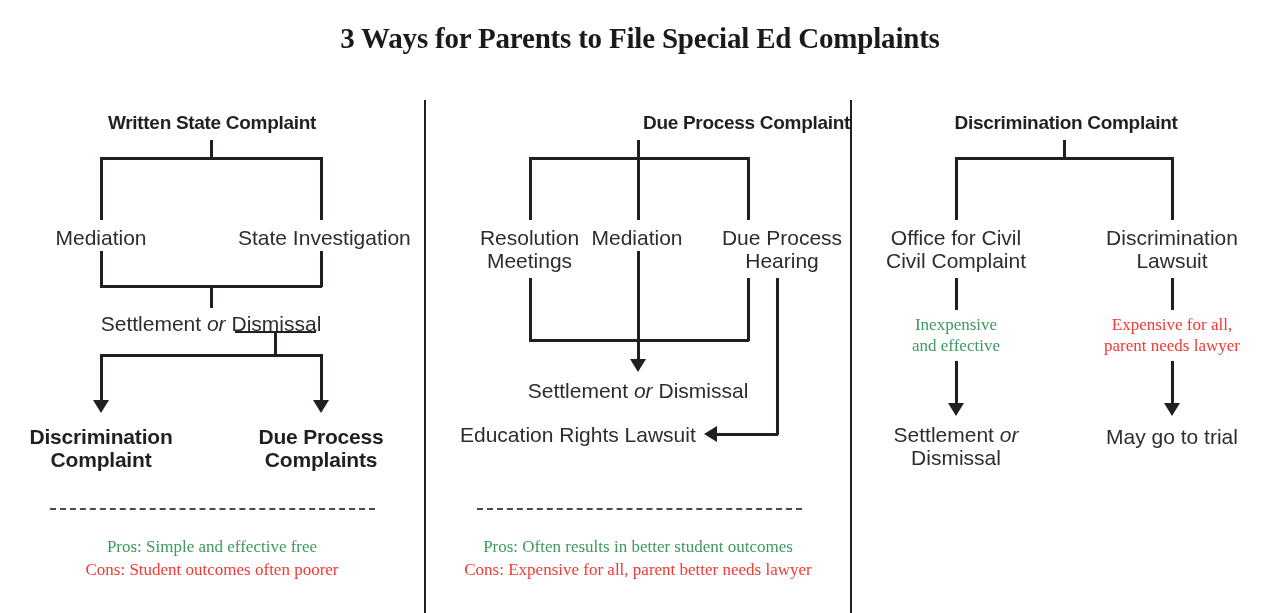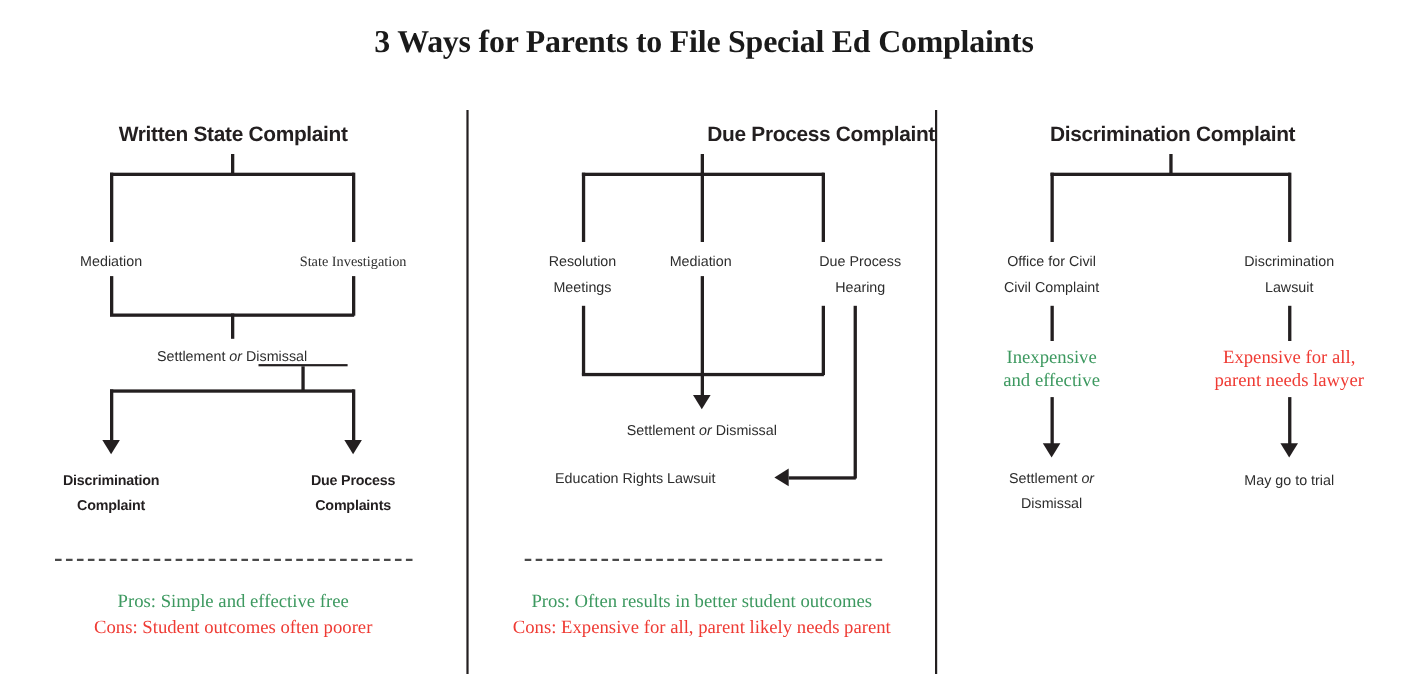--- a/index.html
+++ b/index.html
@@ -41,21 +41,21 @@
     position: absolute;
     width: 2px;
     background: #231f20;
   }
 
   
   .node {
     position: absolute;
     text-align: center;
     font-family: "Liberation Sans", sans-serif;
-    font-size: 13px;
+    font-size: 21px;
     line-height: 23px;
     color: #2d2d2d;
     white-space: nowrap;
   }
   .node.bold {
     font-weight: bold;
     color: #231f20;
     letter-spacing: -0.2px;
   }
   .node.head {
@@ -140,21 +140,21 @@
 
   <div class="vline" style="left:210px; top:140px; height:19px;"></div>
 
   <div class="hline" style="left:100px; top:157px; width:222px;"></div>
 
   <div class="vline" style="left:100px; top:157px; height:63px;"></div>
 
   <div class="vline" style="left:320px; top:157px; height:63px;"></div>
 
   <div class="node" style="left:40px; top:226px; width:122px;">Mediation</div>
-  <div class="node" style="left:238px; top:226px; width:166px;font-family:Liberation Serif, serif;">State Investigation</div>
+  <div class="node" style="left:238px; top:226px; width:166px;">State Investigation</div>
 
   <div class="vline" style="left:100px; top:251px; height:36px;"></div>
   <div class="vline" style="left:320px; top:251px; height:36px;"></div>
   <div class="hline" style="left:100px; top:285px; width:222px;"></div>
   <div class="vline" style="left:210px; top:285px; height:23px;"></div>
 
   <div class="node" style="left:97px; top:312px; width:228px;">
     <span>Settlement </span><em>or</em><span class="underlined"> Dismissal</span>
   </div>
 
@@ -214,21 +214,21 @@
   <div class="vline" style="left:776px; top:278px; height:157px;"></div>
   <div class="hline" style="left:717px; top:433px; width:61px;"></div>
   <div class="arrow-left" style="left:704px; top:426px;"></div>
 
   <div class="node" style="left:460px; top:423px; width:235px; text-align:center;">Education Rights Lawsuit</div>
 
   <div class="dashed-rule" style="left:477px; top:508px; width:325px;"></div>
 
   <div class="proscons" style="left:426px; top:535px; width:424px;">
     <div class="pros">Pros: Often results in better student outcomes</div>
-    <div class="cons">Cons: Expensive for all, parent likely needs parent</div>
+    <div class="cons">Cons: Expensive for all, parent better needs lawyer</div>
   </div>
 
   <div class="node head" style="left:852px; top:111px; width:428px;">Discrimination Complaint</div>
 
   <div class="vline" style="left:1063px; top:140px; height:19px;"></div>
   <div class="hline" style="left:955px; top:157px; width:218px;"></div>
   <div class="vline" style="left:955px; top:157px; height:63px;"></div>
   <div class="vline" style="left:1171px; top:157px; height:63px;"></div>
 
   <div class="node" style="left:866px; top:226px; width:180px;">

